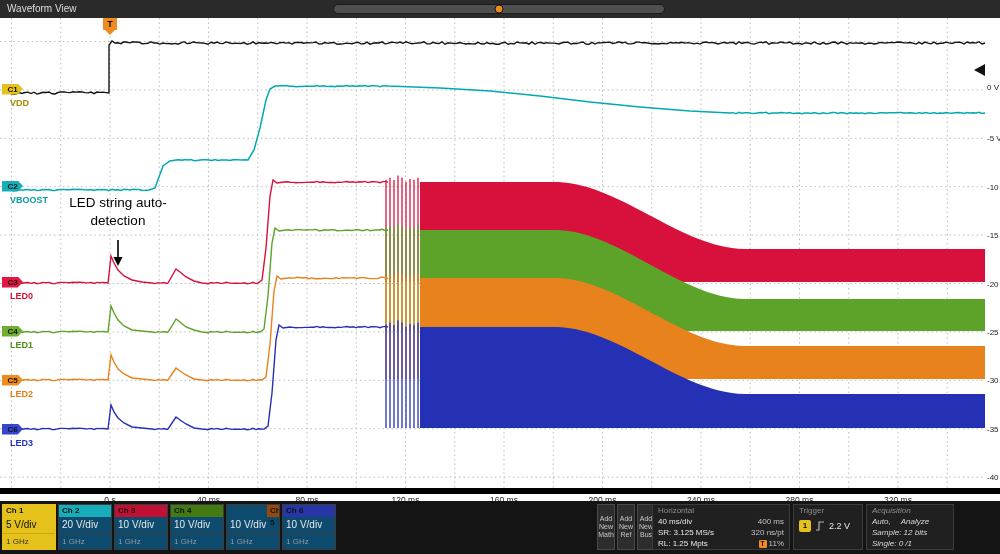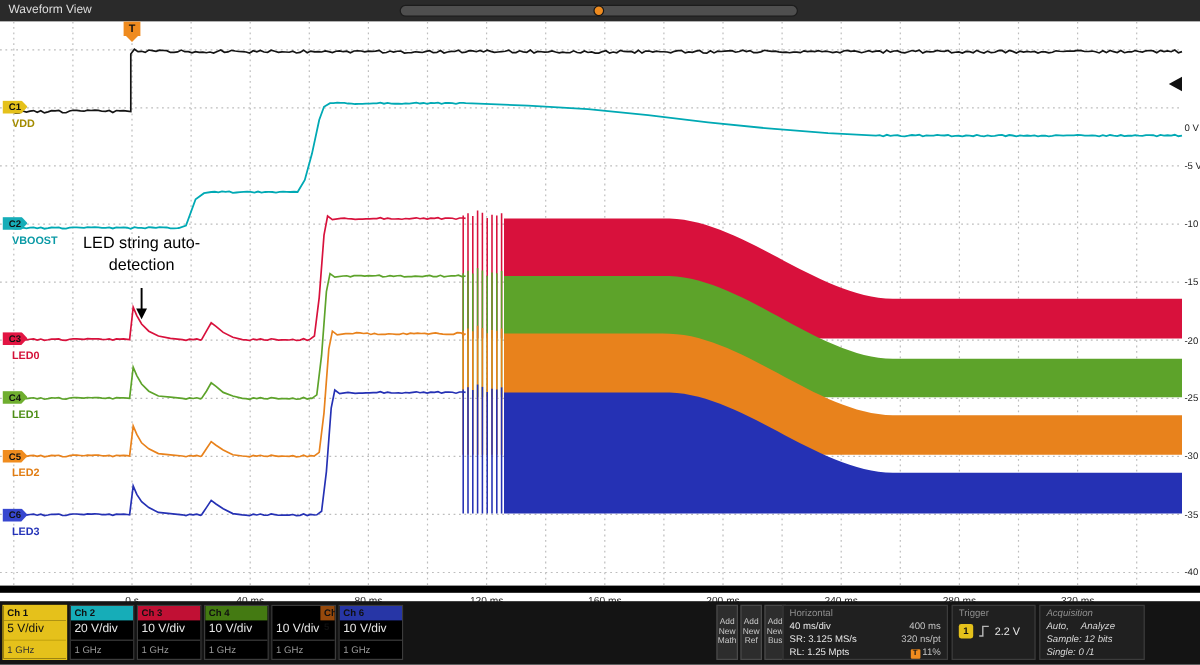--- a/index.html
+++ b/index.html
@@ -27,21 +27,21 @@
   .annotation{position:absolute;left:38px;top:176px;width:160px;text-align:center;
               font-size:13.5px;line-height:18px;color:#000;}
   .vlabel{position:absolute;left:987px;font-size:8px;color:#222;transform:translateY(-50%);white-space:nowrap;}
 
   
   .time-axis{position:absolute;left:0;top:488px;width:1000px;height:13px;background:#fff;border-top:6px solid #000000;}
   .tlabel{position:absolute;top:1px;transform:translateX(-50%);font-size:8.5px;color:#222;white-space:nowrap;}
 
   
   .bottom{position:absolute;left:0;top:501px;width:1000px;height:53px;background:#141414;}
-  .chbox{position:absolute;top:3px;width:54px;height:46px;background:#000000;border:1px solid #3c3c3c;
+  .chbox{position:absolute;top:3px;width:54px;height:46px;background:#0c4a6e;border:1px solid #3c3c3c;
          box-sizing:border-box;overflow:hidden;}
   .chbox .h{height:12px;line-height:12px;font-size:8px;font-weight:700;color:#101010;padding-left:3px;}
   .chbox .v{height:16px;line-height:16px;font-size:10px;color:#e8e8e8;padding-left:3px;border-bottom:1px solid #3c3c3c;}
   .chbox .b{height:15px;line-height:15px;font-size:8px;color:#9a9a9a;padding-left:3px;}
   .chbox.selected{border-color:#e5c11b;}
   .chbox.selected .v{background:#e5c11b;color:#111;border-bottom-color:#caa80e;}
   .chbox.selected .b{background:#e5c11b;color:#333;}
   .addbtn{position:absolute;top:3px;width:18px;height:46px;background:#2d2d2d;border:1px solid #4a4a4a;
           box-sizing:border-box;color:#c8c8c8;font-size:7px;line-height:8px;text-align:center;
           display:flex;flex-direction:column;justify-content:center;}
@@ -180,21 +180,21 @@
         <div class="badge" style="top: 258.5px; background: rgb(226, 21, 67);">C3</div>
         <div class="wave-label" style="top: 273px; color: rgb(212, 17, 57);">LED0</div>
         <div class="badge" style="top: 307.5px; background: rgb(111, 174, 47);">C4</div>
         <div class="wave-label" style="top: 322px; color: rgb(79, 143, 24);">LED1</div>
         <div class="badge" style="top: 356.5px; background: rgb(240, 140, 30);">C5</div>
         <div class="wave-label" style="top: 371px; color: rgb(224, 124, 18);">LED2</div>
         <div class="badge" style="top: 405.5px; background: rgb(54, 70, 207);">C6</div>
         <div class="wave-label" style="top: 420px; color: rgb(36, 51, 184);">LED3</div>
       </div>
     <div id="vlabels">
-        <div class="vlabel" style="top: 89px;">0 V</div>
+        <div class="vlabel" style="top: 69px;">0 V</div>
         <div class="vlabel" style="top: 120.4px;">-5 V</div>
         <div class="vlabel" style="top: 168.8px;">-10 V</div>
         <div class="vlabel" style="top: 217.2px;">-15 V</div>
         <div class="vlabel" style="top: 265.6px;">-20 V</div>
         <div class="vlabel" style="top: 314px;">-25 V</div>
         <div class="vlabel" style="top: 362.4px;">-30 V</div>
         <div class="vlabel" style="top: 410.8px;">-35 V</div>
         <div class="vlabel" style="top: 459.2px;">-40 V</div>
       </div>
   </div>

